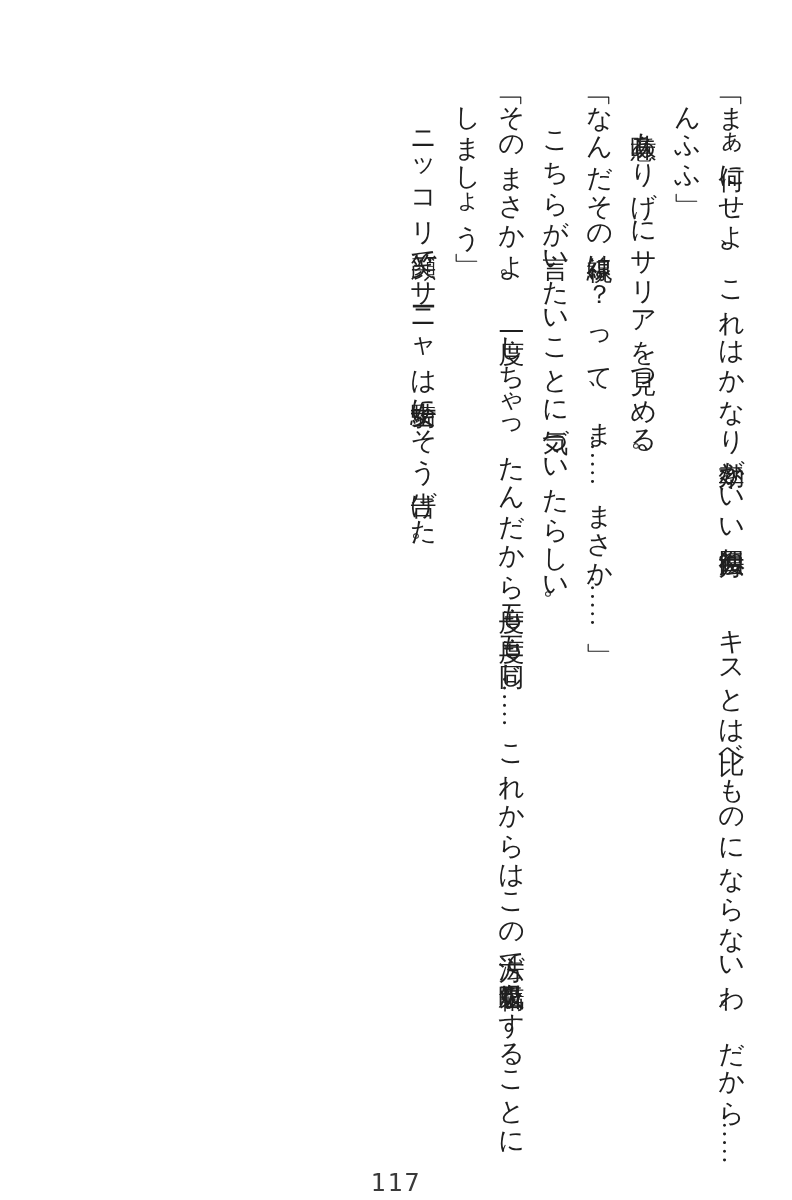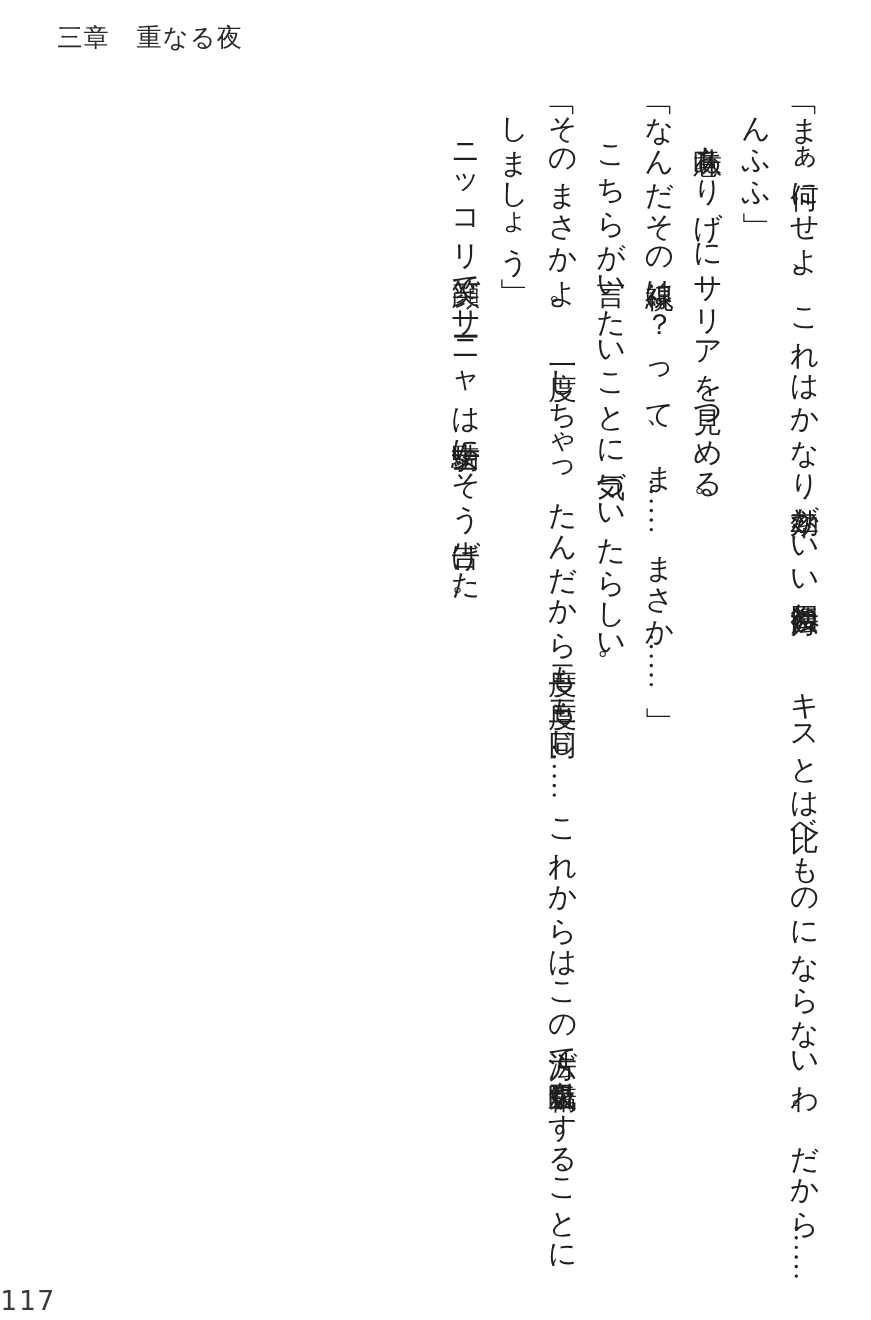--- a/index.html
+++ b/index.html
@@ -50,33 +50,33 @@
     margin: 0;
     padding: 0;
     white-space: pre-wrap;
   }
   
   .page-number {
     position: absolute;
     top: 1168px;
     left: 0;
     width: 792px;
+    text-align: center;
     font-family: "DejaVu Sans Mono", "Liberation Mono", monospace;
     font-size: 25px;
     font-weight: 400;
     letter-spacing: 2px;
     color: #3a3a3a;
   }
 </style>
 </head>
 <body>
 
 <div class="page">
 
-  <div class="chapter-header">三章　重なる夜</div>
 
   <div class="vtext">
     <p>「まぁ何にせよ、これはかなり効率がいい回復方法ね。　キスとは比べものにならないわ。だから……んふふ」</p>
     <p>　意味ありげにサリアを見つめる。</p>
     <p>「なんだその視線は？　って、ま……まさか……」</p>
     <p>　こちらが言いたいことに気づいたらしい。</p>
     <p>「そのまさかよ。　一度しちゃったんだから二度も三度も同じ……これからはこの方法で精気吸引をすることにしましょう」</p>
     <p>　ニッコリ笑顔でサーニャは女騎士にそう告げた。</p>
   </div>
 

